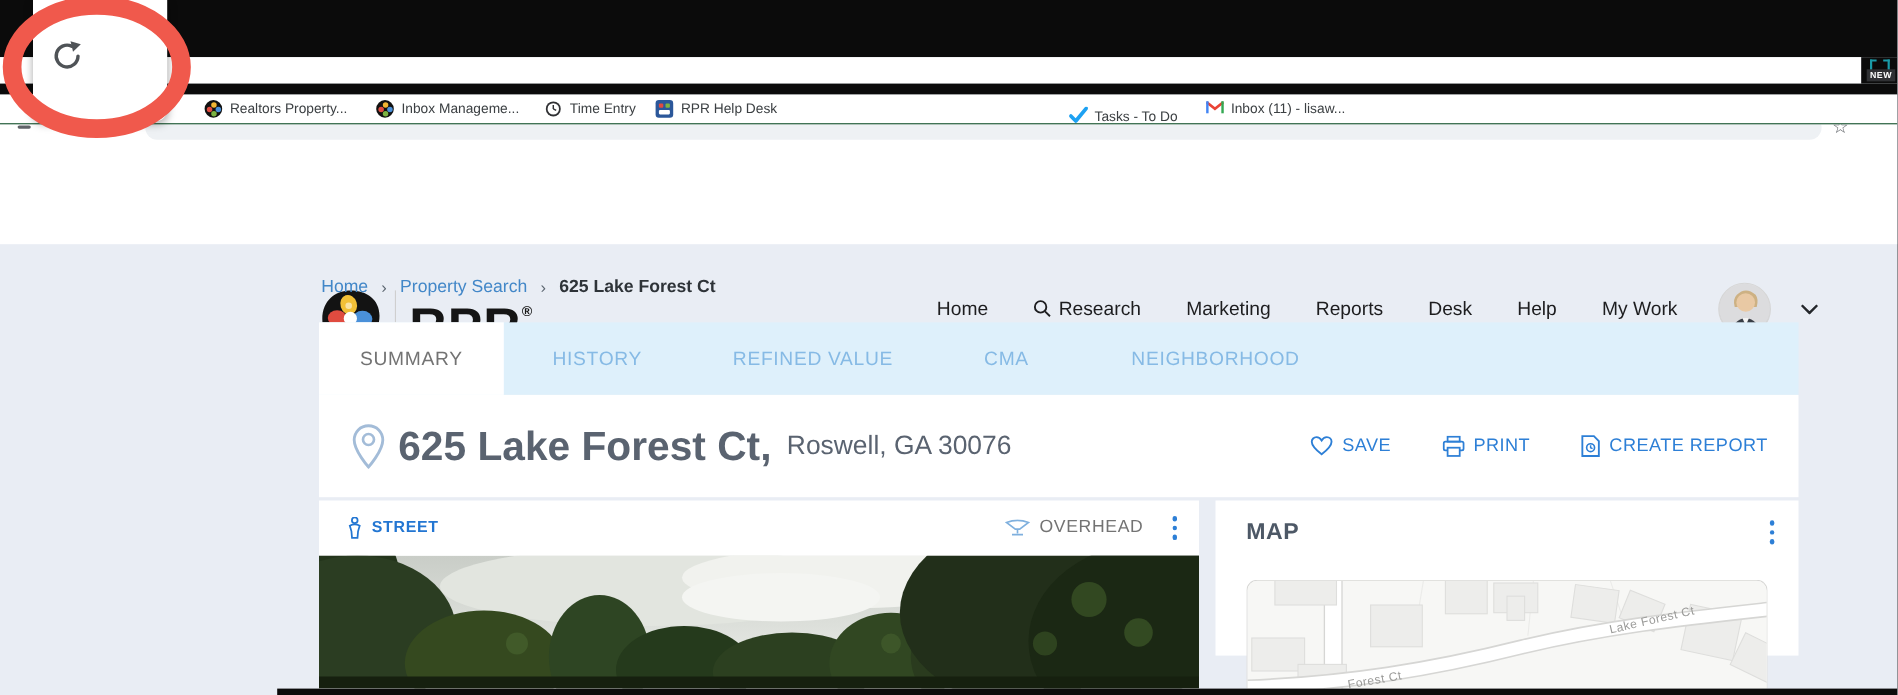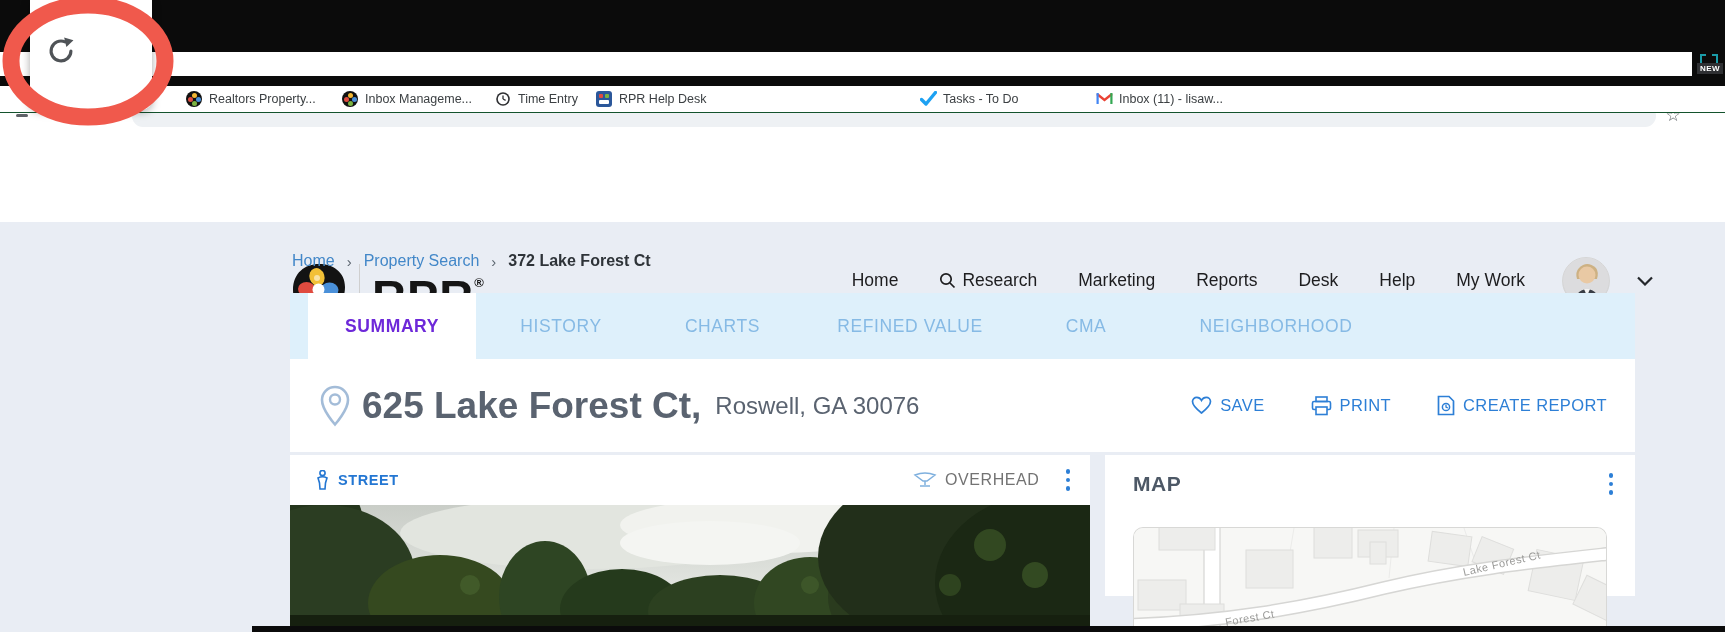--- a/index.html
+++ b/index.html
@@ -55,21 +55,21 @@
 
   
   .breadcrumb { position:absolute; left:292px; top:252px; display:flex; align-items:center; gap:12px; font-size:16px; }
   .crumb-link { color:#4287c8; cursor:pointer; }
   .crumb-sep { color:#5c6670; font-size:15px; }
   .crumb-current { color:#2e3338; font-weight:bold; }
 
   
   .tabbar { position:absolute; left:290px; top:293px; width:1345px; height:66px; background:#def0fb; display:flex; }
   .tab { display:flex; align-items:center; justify-content:center; font-size:17.5px; letter-spacing:0.6px; color:#86bae5; cursor:pointer; }
-  .tab.active { background:#ffffff; color:#6d28d9; font-weight:bold;margin-left:18px; }
+  .tab.active { background:#ffffff; color:#737373; font-weight:normal; }
 
   
   .title-row { position:absolute; left:290px; top:359px; width:1345px; height:93px; background:#ffffff; display:flex; align-items:center; justify-content:space-between; padding:0 28px 0 30px; }
   .title-left { display:flex; align-items:center; }
   .addr-main { font-size:37px; font-weight:bold; color:#5a6370; margin-left:12px; white-space:nowrap; }
   .addr-sub { font-size:24px; color:#5a6370; margin-left:14px; white-space:nowrap; }
   .actions { display:flex; align-items:center; gap:46px; }
   .action-btn { display:flex; align-items:center; gap:8px; color:#2d7fd6; font-size:16.5px; letter-spacing:0.4px; cursor:pointer; white-space:nowrap; }
 
   
@@ -151,27 +151,26 @@
           <polyline points="1,1.5 8,8.5 15,1.5" fill="none" stroke="#24272b" stroke-width="2.2"></polyline>
         </svg>
     </div>
   </div>
 
   <div class="breadcrumb">
     <span class="crumb-link">Home</span>
     <span class="crumb-sep">›</span>
     <span class="crumb-link">Property Search</span>
     <span class="crumb-sep">›</span>
-    <span class="crumb-current">372 Lake Forest Ct</span>
+    <span class="crumb-current">625 Lake Forest Ct</span>
   </div>
 
   <div class="tabbar">
     <div class="tab active" style="width:168px;">SUMMARY</div>
     <div class="tab" style="width:170px;">HISTORY</div>
-    <div class="tab" style="width:153px;">CHARTS</div>
     <div class="tab" style="width:222px;">REFINED VALUE</div>
     <div class="tab" style="width:130px;">CMA</div>
     <div class="tab" style="width:250px;">NEIGHBORHOOD</div>
   </div>
 
   <div class="title-row">
     <div class="title-left">
       <svg width="30" height="42" viewBox="0 0 30 42">
         <path d="M15 2 C7.5 2 2 7.8 2 15 C2 25 15 39.5 15 39.5 C15 39.5 28 25 28 15 C28 7.8 22.5 2 15 2 Z" fill="none" stroke="#a3bcd8" stroke-width="2.6"></path>
         <circle cx="15" cy="14.5" r="5" fill="none" stroke="#a3bcd8" stroke-width="2.4"></circle>
@@ -347,21 +346,21 @@
       <span class="bm-label">Time Entry</span>
     </div>
     <div class="bm" style="left:596px;">
       <span class="bm-ico helpdesk-mini">
           <i class="r"></i>
           <i class="g"></i>
           <i class="w"></i>
         </span>
       <span class="bm-label">RPR Help Desk</span>
     </div>
-    <div class="bm" style="left:920px;">
+    <div class="bm" style="left:972px;align-items:flex-end;">
       <span class="bm-ico">
         <svg width="17" height="15" viewBox="0 0 17 15">
             <path d="M1.5 8.5 L6 13 L15.5 1.5" fill="none" stroke="#1da1f2" stroke-width="3.4" stroke-linecap="round" stroke-linejoin="round"></path>
           </svg>
       </span>
       <span class="bm-label">Tasks - To Do</span>
     </div>
     <div class="bm" style="left:1096px;">
       <span class="bm-ico">
         <svg width="17" height="13" viewBox="0 0 17 13">

